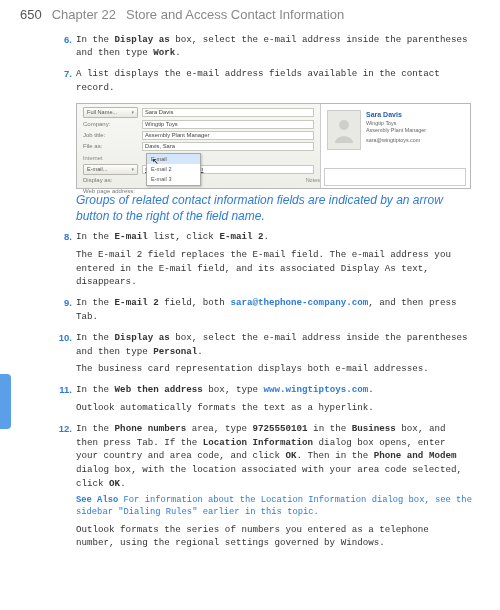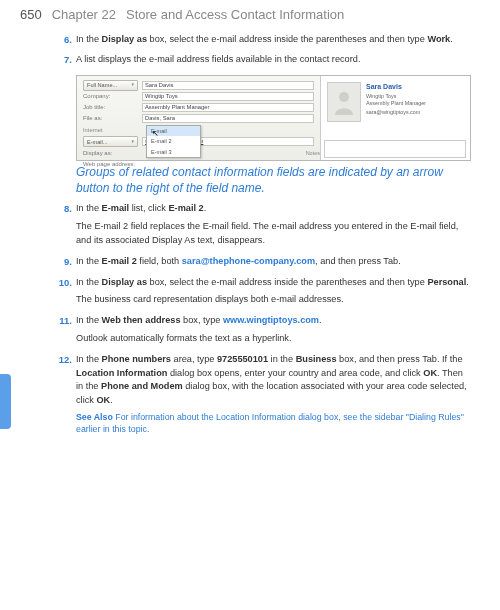--- a/index.html
+++ b/index.html
@@ -28,21 +28,21 @@
   .step { display: flex; margin-bottom: 3px; gap: 4px; }
   .step-num {
     min-width: 17px;
     text-align: right;
     font-weight: bold;
     color: #2e7cd6;
     font-size: 9.5px;
     flex-shrink: 0;
   }
   .step-body { flex: 1; color: #333; }
-  .step-body p { margin-bottom: 4px; }
+  .step-body p { margin-bottom: 4px; font-family: Liberation Mono, monospace; }
   .bold { font-weight: bold; }
   .link { color: #2e7cd6; font-weight: bold; margin-top: 12px; }
   .caption {
     color: #2e7cd6;
     font-style: italic;
     font-size: 12px;
     margin: 3px 0 6px 21px;
     line-height: 1.35;
   }
   .see-also {
@@ -284,16 +284,17 @@
       <p><span>In the </span><span class="bold">Web then address</span><span> box, type </span><span class="link">www.wingtiptoys.com</span><span>.</span></p>
       <p>Outlook automatically formats the text as a hyperlink.</p>
     </div>
   </div>
 
   <div class="step">
     <div class="step-num">12.</div>
     <div class="step-body">
       <p><span>In the </span><span class="bold">Phone numbers</span><span> area, type </span><span class="bold">9725550101</span><span> in the </span><span class="bold">Business</span><span> box, and then press Tab. If the </span><span class="bold">Location Information</span><span> dialog box opens, enter your country and area code, and click </span><span class="bold">OK</span><span>. Then in the </span><span class="bold">Phone and Modem</span><span> dialog box, with the location associated with your area code selected, click </span><span class="bold">OK</span><span>.</span></p>
       <p class="see-also"><span class="sa-label">See Also</span><span>  For information about the Location Information dialog box, see the sidebar "Dialing Rules" earlier in this topic.</span></p>
+      <p>Outlook formats the series of numbers you entered as a telephone number, using the regional settings governed by Windows.</p>
     </div>
   </div>
 
 </div>
 
 </body></html>

